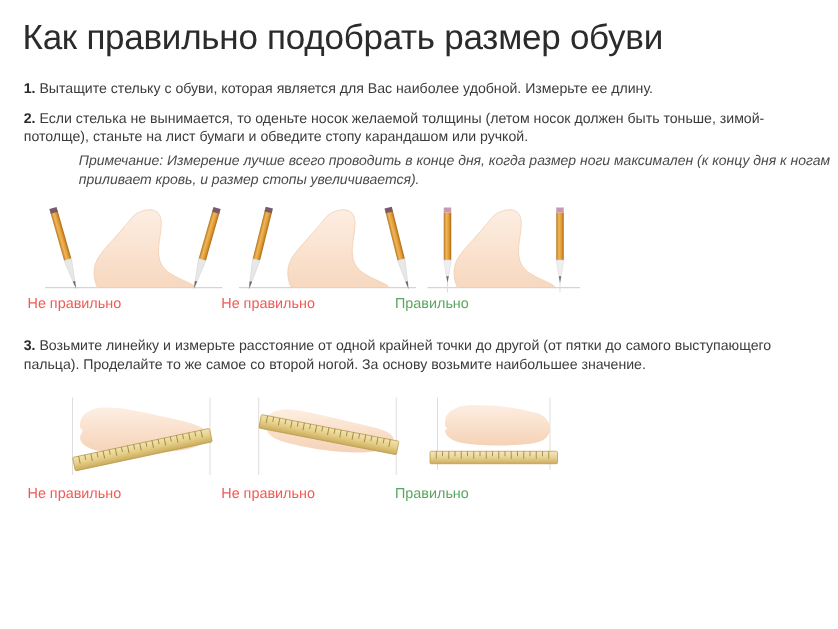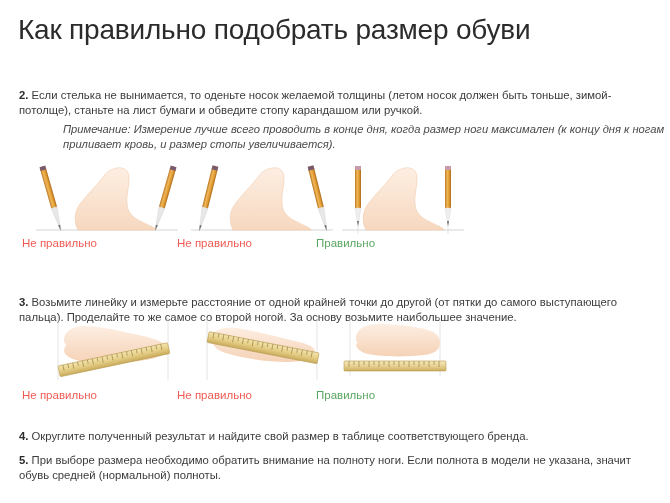--- a/index.html
+++ b/index.html
@@ -46,21 +46,21 @@
     font-size: 11.2px;
     line-height: 14.6px;
     color: #4a4a4a;
     font-style: italic;
     margin-left: 44px;
   }
 
   .p1 { top: 64px; }
   .p2 { top: 88px; }
   .pnote { top: 122px; }
-  .p3 { top: 270px; margin-top: 25px; }
+  .p3 { top: 270px; }
   .p4 { top: 429px; }
   .p5 { top: 453px; }
 
   
   .row {
     position: absolute;
     left: 0;
     width: 670px;
     height: 98px;
   }
@@ -93,20 +93,23 @@
   .cap-b { left: -8px; }
   .cap-c { left: -20px; }
 </style>
 </head>
 <body>
 
 <div class="page">
 
   <div class="title">Как правильно подобрать размер обуви</div>
 
+  <div class="para p1">
+    <span class="num">1.</span><span> Вытащите стельку с обуви, которая является для Вас наиболее удобной. Измерьте ее длину.</span>
+  </div>
 
   <div class="para p2">
     <span class="num">2.</span><span> Если стелька не вынимается, то оденьте носок желаемой толщины (летом носок должен быть тоньше, зимой-потолще), станьте на лист бумаги и обведите стопу карандашом или ручкой.</span>
   </div>
 
   <div class="note pnote">Примечание: Измерение лучше всего проводить в конце дня, когда размер ноги максимален (к концу дня к ногам приливает кровь, и размер стопы увеличивается).</div>
 
   <div class="row row1">
 
     <div class="panel a">
@@ -350,21 +353,15 @@
             <line x1="93" y1="49" x2="93" y2="55"></line>
               <line x1="98" y1="49" x2="98" y2="53"></line>
             <line x1="103" y1="49" x2="103" y2="55"></line>
           </g>
         </g>
       </svg>
       <div class="caption good cap-c">Правильно</div>
     </div>
   </div>
 
-  <div class="para p4">
-    <span class="num">4.</span><span> Округлите полученный результат и найдите свой размер в таблице соответствующего бренда.</span>
-  </div>
-
-  <div class="para p5">
-    <span class="num">5.</span><span> При выборе размера необходимо обратить внимание на полноту ноги. Если полнота в модели не указана, значит обувь средней (нормальной) полноты.</span>
-  </div>
+
 
 </div>
 
 </body></html>

